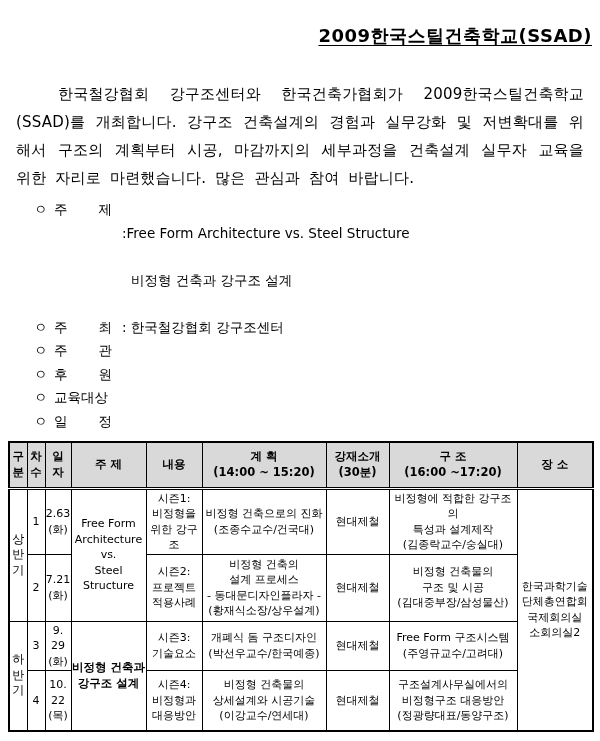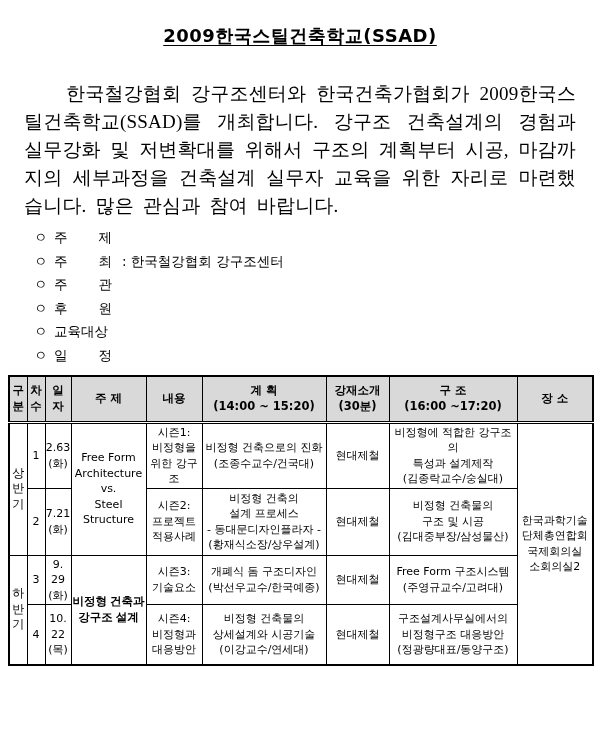--- a/index.html
+++ b/index.html
@@ -4,28 +4,28 @@
 <style>
   html,body{margin:0;padding:0;background:#ffffff;}
   body{
     width:600px;height:741px;overflow:hidden;
     font-family:"DejaVu Sans","Liberation Sans",sans-serif;
     color:#000;
   }
   .page{width:600px;height:741px;box-sizing:border-box;padding:0 8px;}
 
   .title{
-    margin:24px 0 0;text-align:center;
+    margin:24px 0 0;text-align:right;
     font-size:18px;font-weight:bold;letter-spacing:.5px;
   }
   .title span{text-decoration:underline;text-underline-offset:3px;}
 
   .intro{
-    margin:32px 16px 0;font-size:19px;line-height:28px;
-    text-align:justify;text-indent:42px;word-spacing:4px;letter-spacing:.2px;font-family:Liberation Serif, serif;
+    margin:32px 8px 0;font-size:15px;line-height:28px;
+    text-align:justify;text-indent:42px;word-spacing:4px;letter-spacing:.2px;
   }
 
   .info-list{margin-top:6px;font-size:13.5px;line-height:23.5px;}
   .info-row{display:flex;align-items:flex-start;padding-left:26px;}
   .marker{width:20px;flex:0 0 20px;}
   .ilabel{
     display:inline-block;width:58px;flex:0 0 58px;
     text-align:justify;text-align-last:justify;
   }
   .ival{margin-left:10px;white-space:pre-line;}
@@ -45,35 +45,39 @@
     background:#d9d9d9;font-weight:bold;font-size:11.5px;
     border-bottom:3px double #000;
   }
   tr.hrow{height:46px;}
   tr.r1{height:53px;}
   tr.r2{height:67px;}
   tr.r3{height:46px;}
   tr.r4{height:60px;}
   td.vcell{font-size:12px;line-height:17px;}
   td.topic-en{font-size:11px;margin-top:32px;}
-  td.topic-ko{font-weight:bold;font-size:11.5px;font-family:Liberation Serif, serif;}
+  td.topic-ko{font-weight:bold;font-size:11.5px;}
 </style>
 </head>
 <body>
 
 <div class="page">
 
   <h1 class="title"><span>2009한국스틸건축학교(SSAD)</span></h1>
 
   <p class="intro">한국철강협회 강구조센터와 한국건축가협회가 2009한국스틸건축학교(SSAD)를 개최합니다. 강구조 건축설계의 경험과 실무강화 및 저변확대를 위해서 구조의 계획부터 시공, 마감까지의 세부과정을 건축설계 실무자 교육을 위한 자리로 마련했습니다. 많은 관심과 참여 바랍니다.</p>
 
   <div class="info-list">
     <div class="info-row">
       <span class="marker">ㅇ</span>
       <span class="ilabel">주 제</span>
+      <div class="ival">
+        <div>:Free Form Architecture vs. Steel Structure</div>
+        <div class="ival2">비정형 건축과 강구조 설계</div>
+      </div>
     </div>
     <div class="info-row">
       <span class="marker">ㅇ</span>
       <span class="ilabel">주 최</span>
       <div class="ival">: 한국철강협회 강구조센터</div>
     </div>
     <div class="info-row">
       <span class="marker">ㅇ</span>
       <span class="ilabel">주 관</span>
     </div>

